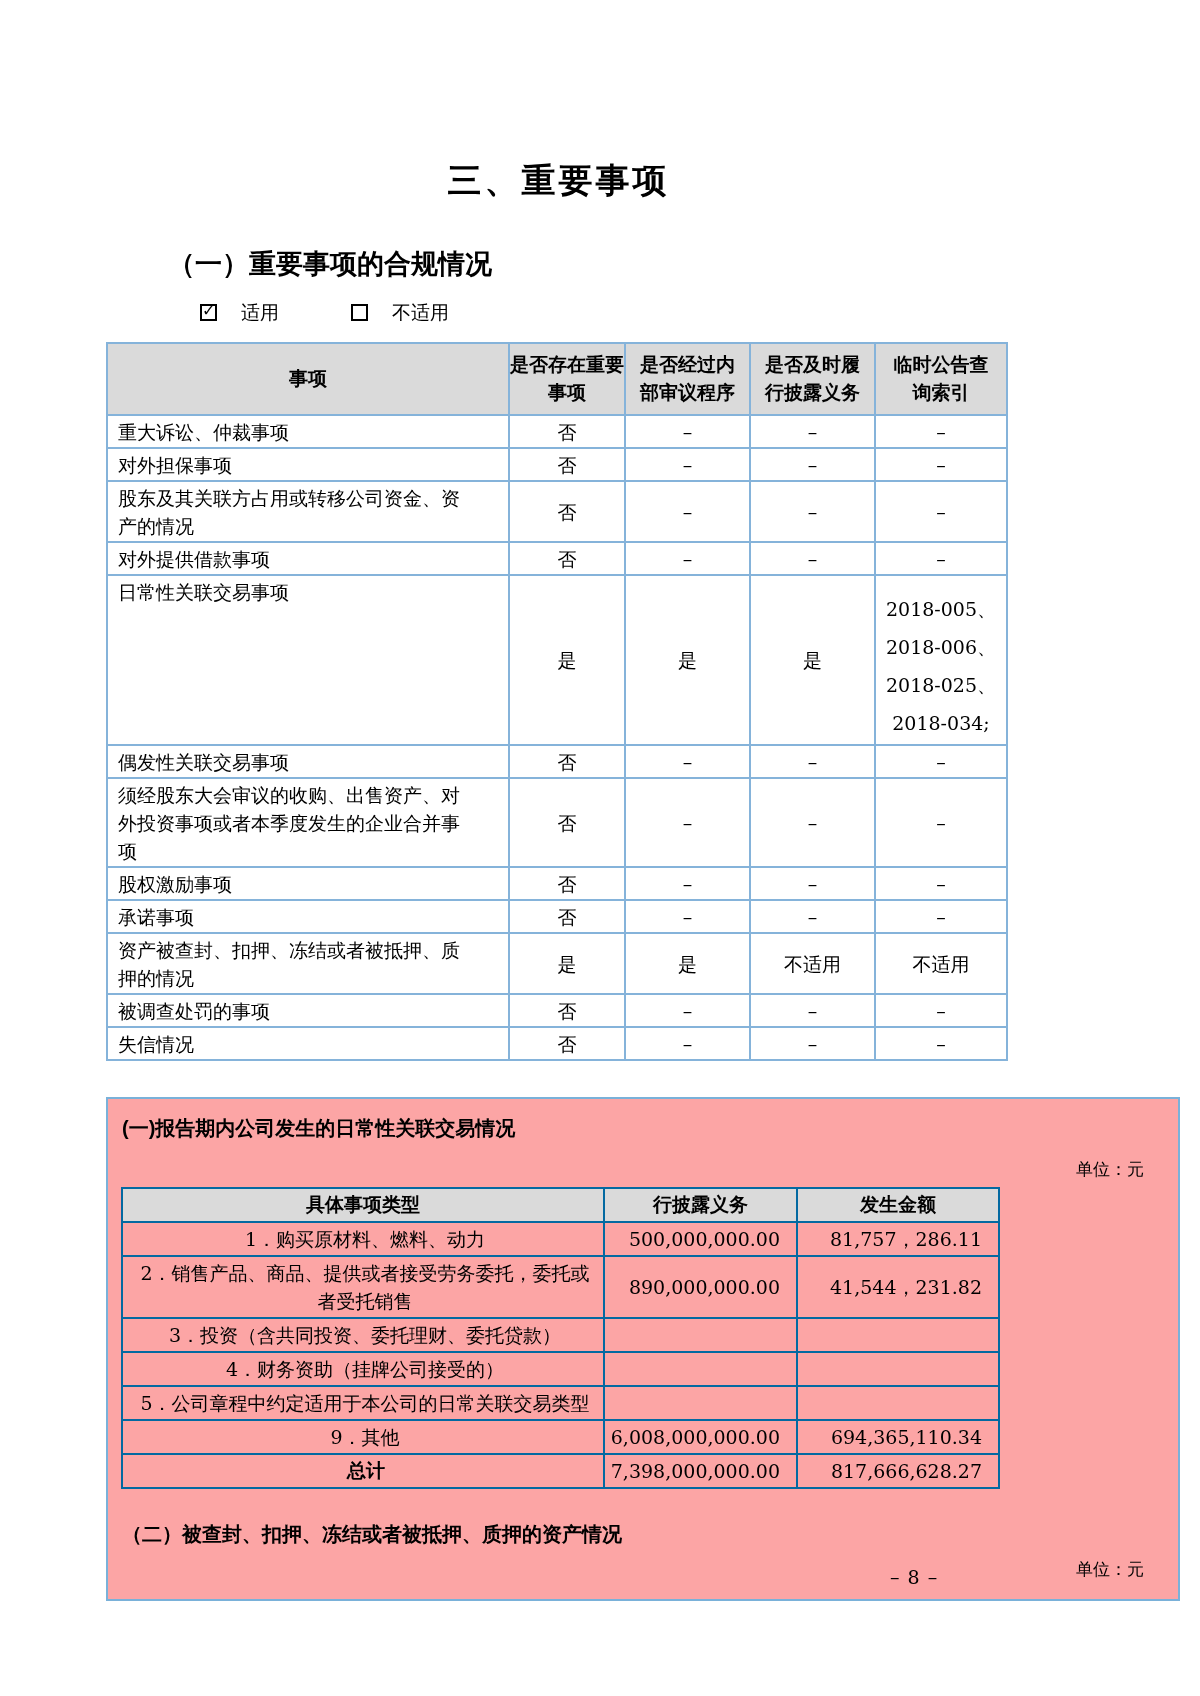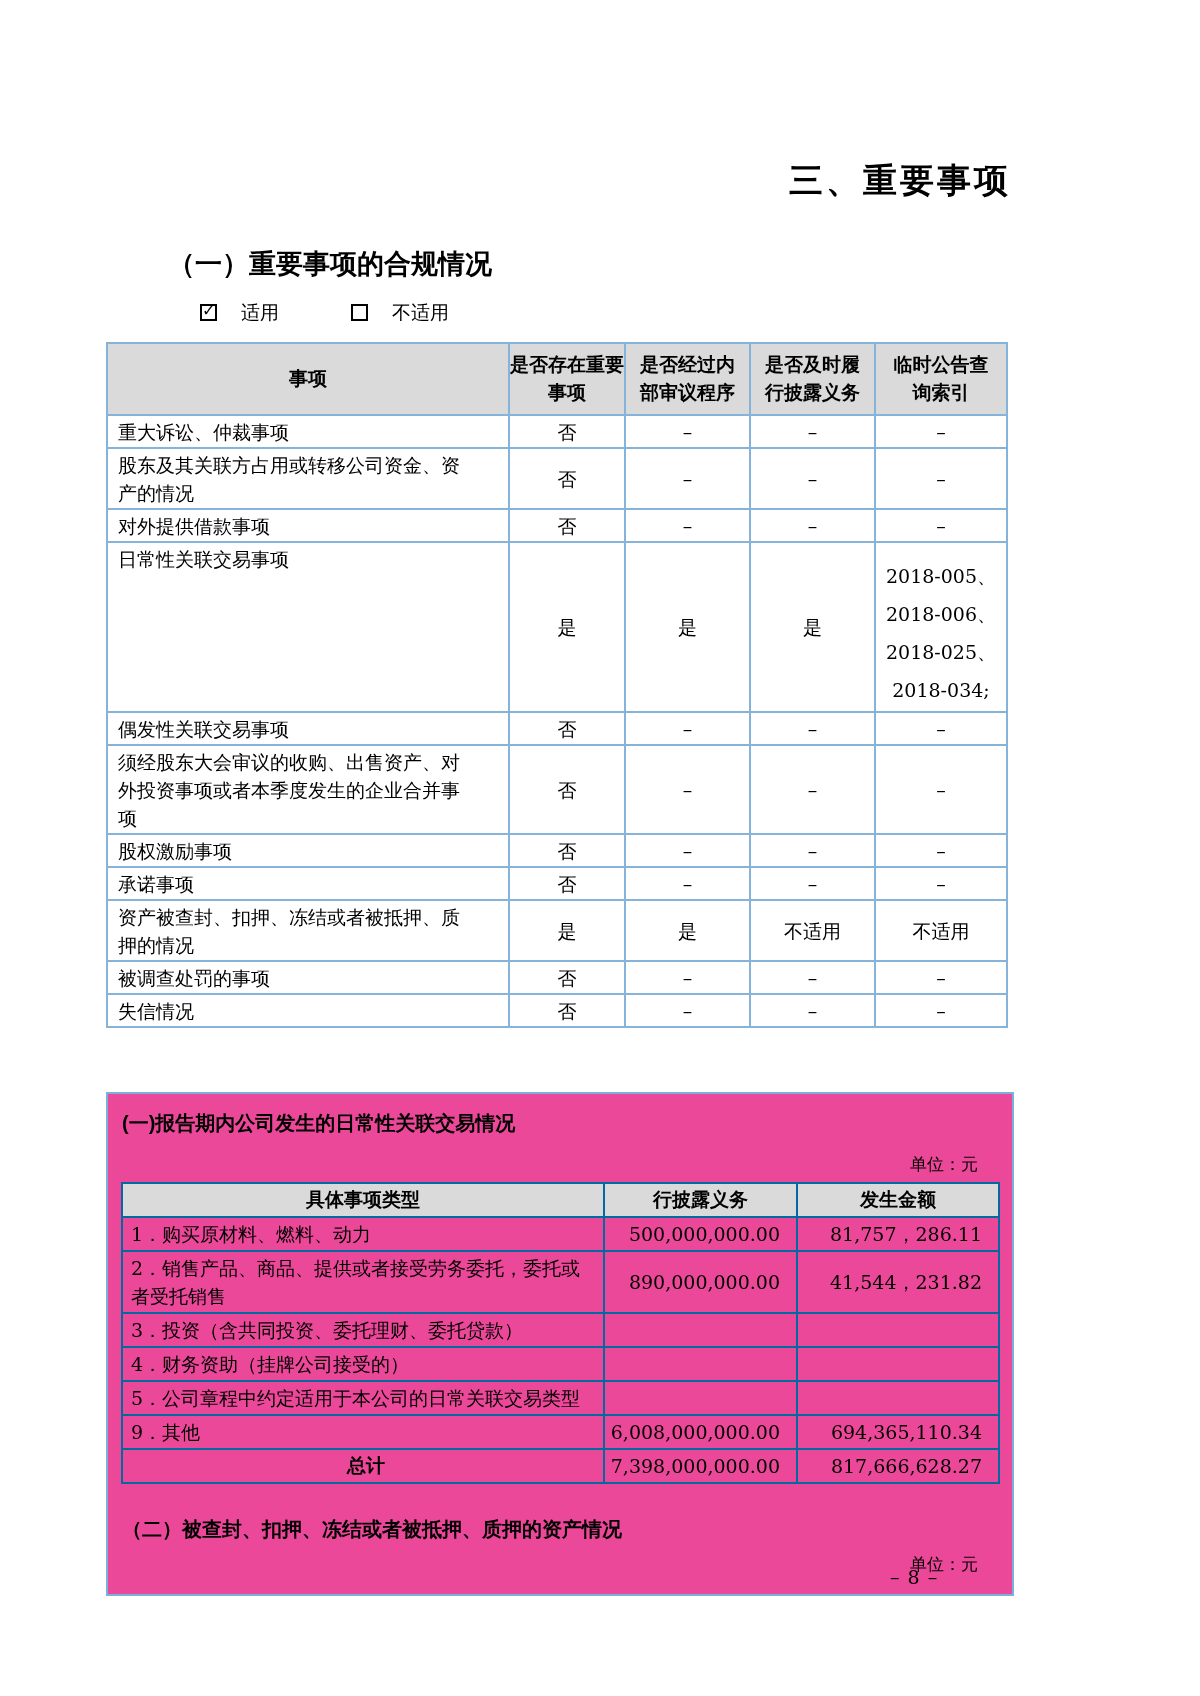--- a/index.html
+++ b/index.html
@@ -10,21 +10,21 @@
     color: #000;
     font-family: "DejaVu Serif", "Liberation Serif", serif;
     position: relative;
     overflow: hidden;
   }
   .content { width: 905px; margin-left: 106px; padding-top: 158px; }
 
   .doc-title {
     font-family: "Liberation Sans", "DejaVu Sans", sans-serif;
     font-weight: bold; font-size: 34px;
-    text-align: right; letter-spacing: 3px;
+    text-align: center; letter-spacing: 3px;
     margin: 0 0 0 0;
   }
   .sec-heading {
     font-family: "Liberation Sans", "DejaVu Sans", sans-serif;
     font-weight: bold; font-size: 27px;
     margin: 42px 0 0 62px;
   }
   .checkbox-row { margin: 18px 0 0 94px; font-size: 19px; }
   .cb {
     display: inline-block; width: 17px; height: 17px;
@@ -54,42 +54,42 @@
   #compliance-table td.c0 { text-align: left; padding: 1px 40px 1px 10px; vertical-align: top; padding-top: 2px; }
   #compliance-table td.lines { line-height: 38px; padding-top: 14px; padding-bottom: 2px; vertical-align: middle; }
   #compliance-table col:nth-child(1) { width: 402px; }
   #compliance-table col:nth-child(2) { width: 116px; }
   #compliance-table col:nth-child(3) { width: 125px; }
   #compliance-table col:nth-child(4) { width: 125px; }
   #compliance-table col:nth-child(5) { width: 132px; }
 
   
   .panel {
-    margin-top: 64px; width: 908px;
+    margin-top: 36px; width: 1074px;
     border: 2px solid #7ab1d9;
     padding: 14px 12px 16px 12px;
-    background: #ec4899;
+    background: #fca5a5;
   }
   .panel-heading {
     font-family: "Liberation Sans", "DejaVu Sans", sans-serif;
     font-weight: bold; font-size: 20px; margin: 2px 0 0 2px;
   }
   .unit-row { text-align: right; font-size: 17px; margin: 16px 22px 6px 0; }
 
   
   #related-table { width: 877px; margin-left: 1px; font-size: 19px; }
   #related-table th, #related-table td { border: 2px solid #0369a1; }
   #related-table th {
     background: #dadada;
     font-family: "Liberation Sans", "DejaVu Sans", sans-serif;
     font-weight: bold; text-align: center;
     padding: 2px 0; line-height: 28px;
   }
   #related-table td { line-height: 28px; padding: 2px 2px; vertical-align: middle; }
-  #related-table td.c0 { text-align: left; padding-left: 8px; padding-right: 4px; }
+  #related-table td.c0 { text-align: center; padding-left: 8px; padding-right: 4px; }
   #related-table td.c1, #related-table td.c2 { text-align: right; padding-right: 16px; }
   #related-table col:nth-child(1) { width: 482px; }
   #related-table col:nth-child(2) { width: 193px; }
   #related-table col:nth-child(3) { width: 202px; }
   #related-table tr.total-row td.c0 {
     text-align: center; padding-right: 2px;
     font-family: "Liberation Sans", "DejaVu Sans", sans-serif;
     font-weight: bold;
   }
   .pledged-heading {
@@ -129,20 +129,27 @@
           <th class="c0">事项</th>
           <th class="c1 lines">是否存在重要<br>事项</th>
           <th class="c2 lines">是否经过内<br>部审议程序</th>
           <th class="c3 lines">是否及时履<br>行披露义务</th>
           <th class="c4 lines">临时公告查<br>询索引</th>
         </tr>
       </thead>
       <tbody>
         <tr>
           <td class="c0">重大诉讼、仲裁事项</td>
+          <td class="c1">否</td>
+          <td class="c2">–</td>
+          <td class="c3">–</td>
+          <td class="c4">–</td>
+        </tr>
+        <tr>
+          <td class="c0">对外担保事项</td>
           <td class="c1">否</td>
           <td class="c2">–</td>
           <td class="c3">–</td>
           <td class="c4">–</td>
         </tr>
         <tr>
           <td class="c0">股东及其关联方占用或转移公司资金、资产的情况</td>
           <td class="c1">否</td>
           <td class="c2">–</td>
           <td class="c3">–</td>

